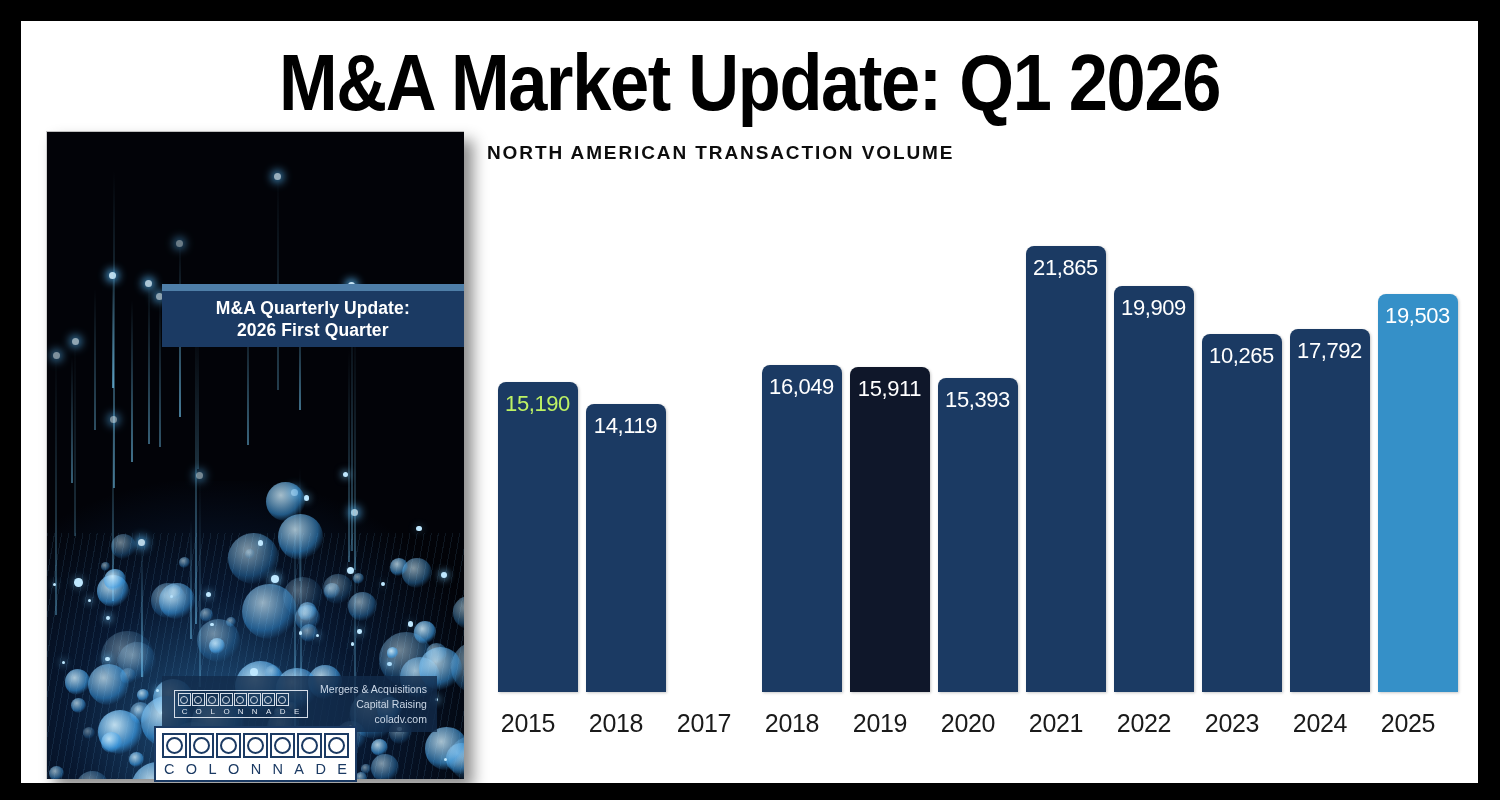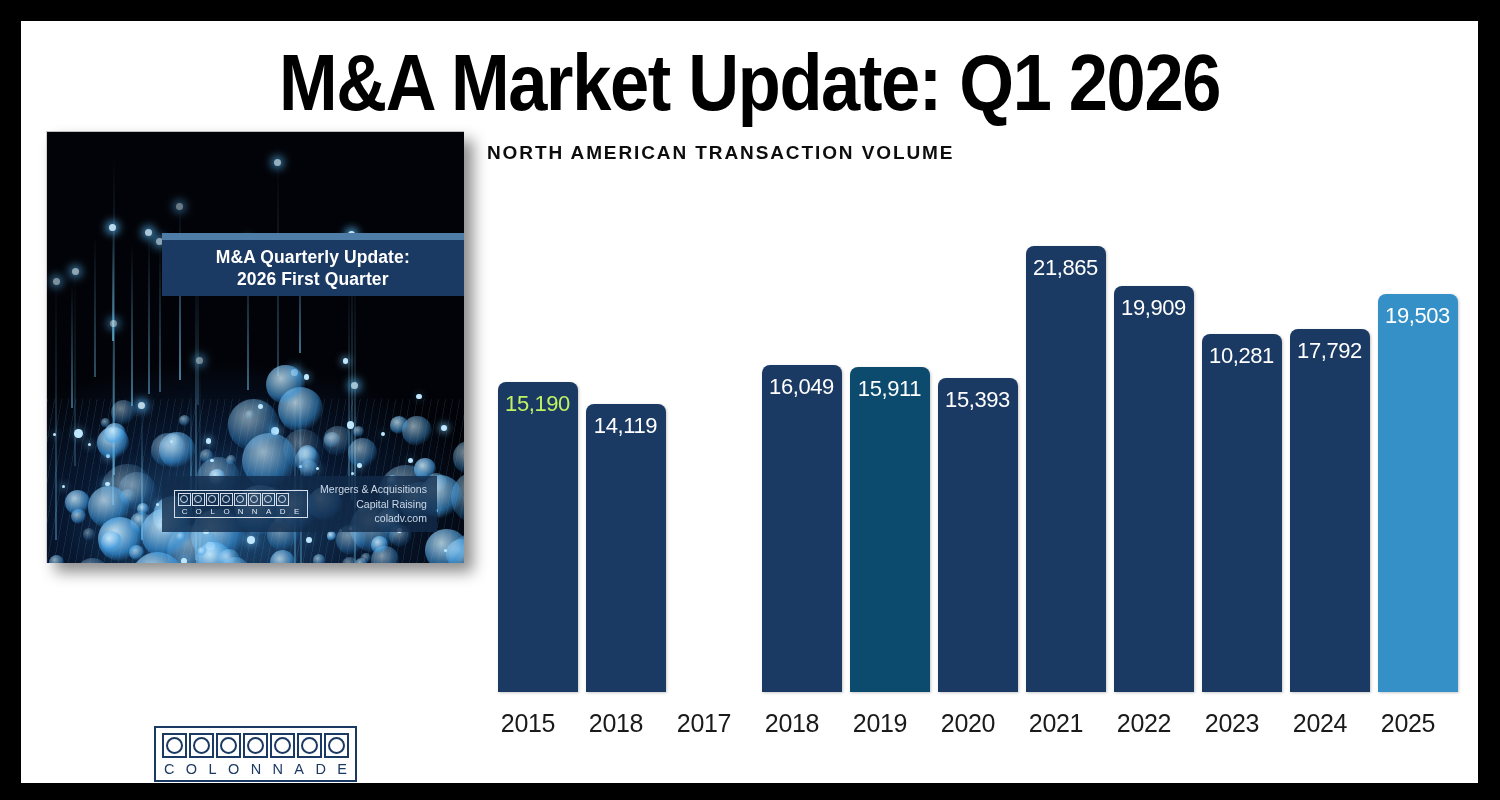--- a/index.html
+++ b/index.html
@@ -19,21 +19,21 @@
   }
   #subtitle {
     position:absolute; left:466px; top:121px; width:700px;
     font-size:19px; font-weight:bold; color:#0d0d0d;
     letter-spacing:1.9px; white-space:nowrap;
   }
 
   
   #cover-wrap { position:absolute; left:25px; top:110px; width:425px; height:575px; }
   #cover {
-    position:absolute; left:0; top:0; width:418px; height:432px;
+    position:absolute; left:0; top:0; width:418px; height:648px;
     background:#020308; overflow:hidden;
     box-shadow: 9px 9px 14px rgba(0,0,0,0.45);
     border-top:1px solid #bfbfbf; border-left:1px solid #cfcfcf;
   }
   .bokeh { position:absolute; border-radius:50%; pointer-events:none; }
   .streak { position:absolute; width:2px; background:linear-gradient(to bottom, rgba(90,190,255,0.0), rgba(120,210,255,0.85)); }
   .streak-cap { position:absolute; width:7px; height:7px; border-radius:50%;
       background:#cfeeff; box-shadow:0 0 9px 3px rgba(90,190,255,0.9); }
   #cover-glow {
     position:absolute; left:-8%; bottom:-6%; width:116%; height:52%;
@@ -384,42 +384,42 @@
             <div class="bar" style="height: 288px; background: rgb(27, 58, 99);">
               <span class="bar-value" style="color: rgb(255, 255, 255);">14,119</span>
             </div>
           </div>
           <div class="bar-col" style="left: 264px;">
             <div class="bar" style="height: 327px; background: rgb(27, 58, 99);">
               <span class="bar-value" style="color: rgb(255, 255, 255);">16,049</span>
             </div>
           </div>
           <div class="bar-col" style="left: 352px;">
-            <div class="bar" style="height: 325px; background: #0c4a6e;">
+            <div class="bar" style="height: 325px; background: #0f172a;">
               <span class="bar-value" style="color: rgb(255, 255, 255);">15,911</span>
             </div>
           </div>
           <div class="bar-col" style="left: 440px;">
             <div class="bar" style="height: 314px; background: rgb(27, 58, 99);">
               <span class="bar-value" style="color: rgb(255, 255, 255);">15,393</span>
             </div>
           </div>
           <div class="bar-col" style="left: 528px;">
             <div class="bar" style="height: 446px; background: rgb(27, 58, 99);">
               <span class="bar-value" style="color: rgb(255, 255, 255);">21,865</span>
             </div>
           </div>
           <div class="bar-col" style="left: 616px;">
             <div class="bar" style="height: 406px; background: rgb(27, 58, 99);">
               <span class="bar-value" style="color: rgb(255, 255, 255);">19,909</span>
             </div>
           </div>
           <div class="bar-col" style="left: 704px;">
             <div class="bar" style="height: 358px; background: rgb(27, 58, 99);">
-              <span class="bar-value" style="color: rgb(255, 255, 255);">10,281</span>
+              <span class="bar-value" style="color: rgb(255, 255, 255);">10,265</span>
             </div>
           </div>
           <div class="bar-col" style="left: 792px;">
             <div class="bar" style="height: 363px; background: rgb(27, 58, 99);">
               <span class="bar-value" style="color: rgb(255, 255, 255);">17,792</span>
             </div>
           </div>
           <div class="bar-col" style="left: 880px;">
             <div class="bar" style="height: 398px; background: rgb(53, 144, 200);">
               <span class="bar-value" style="color: rgb(255, 255, 255);">19,503</span>

